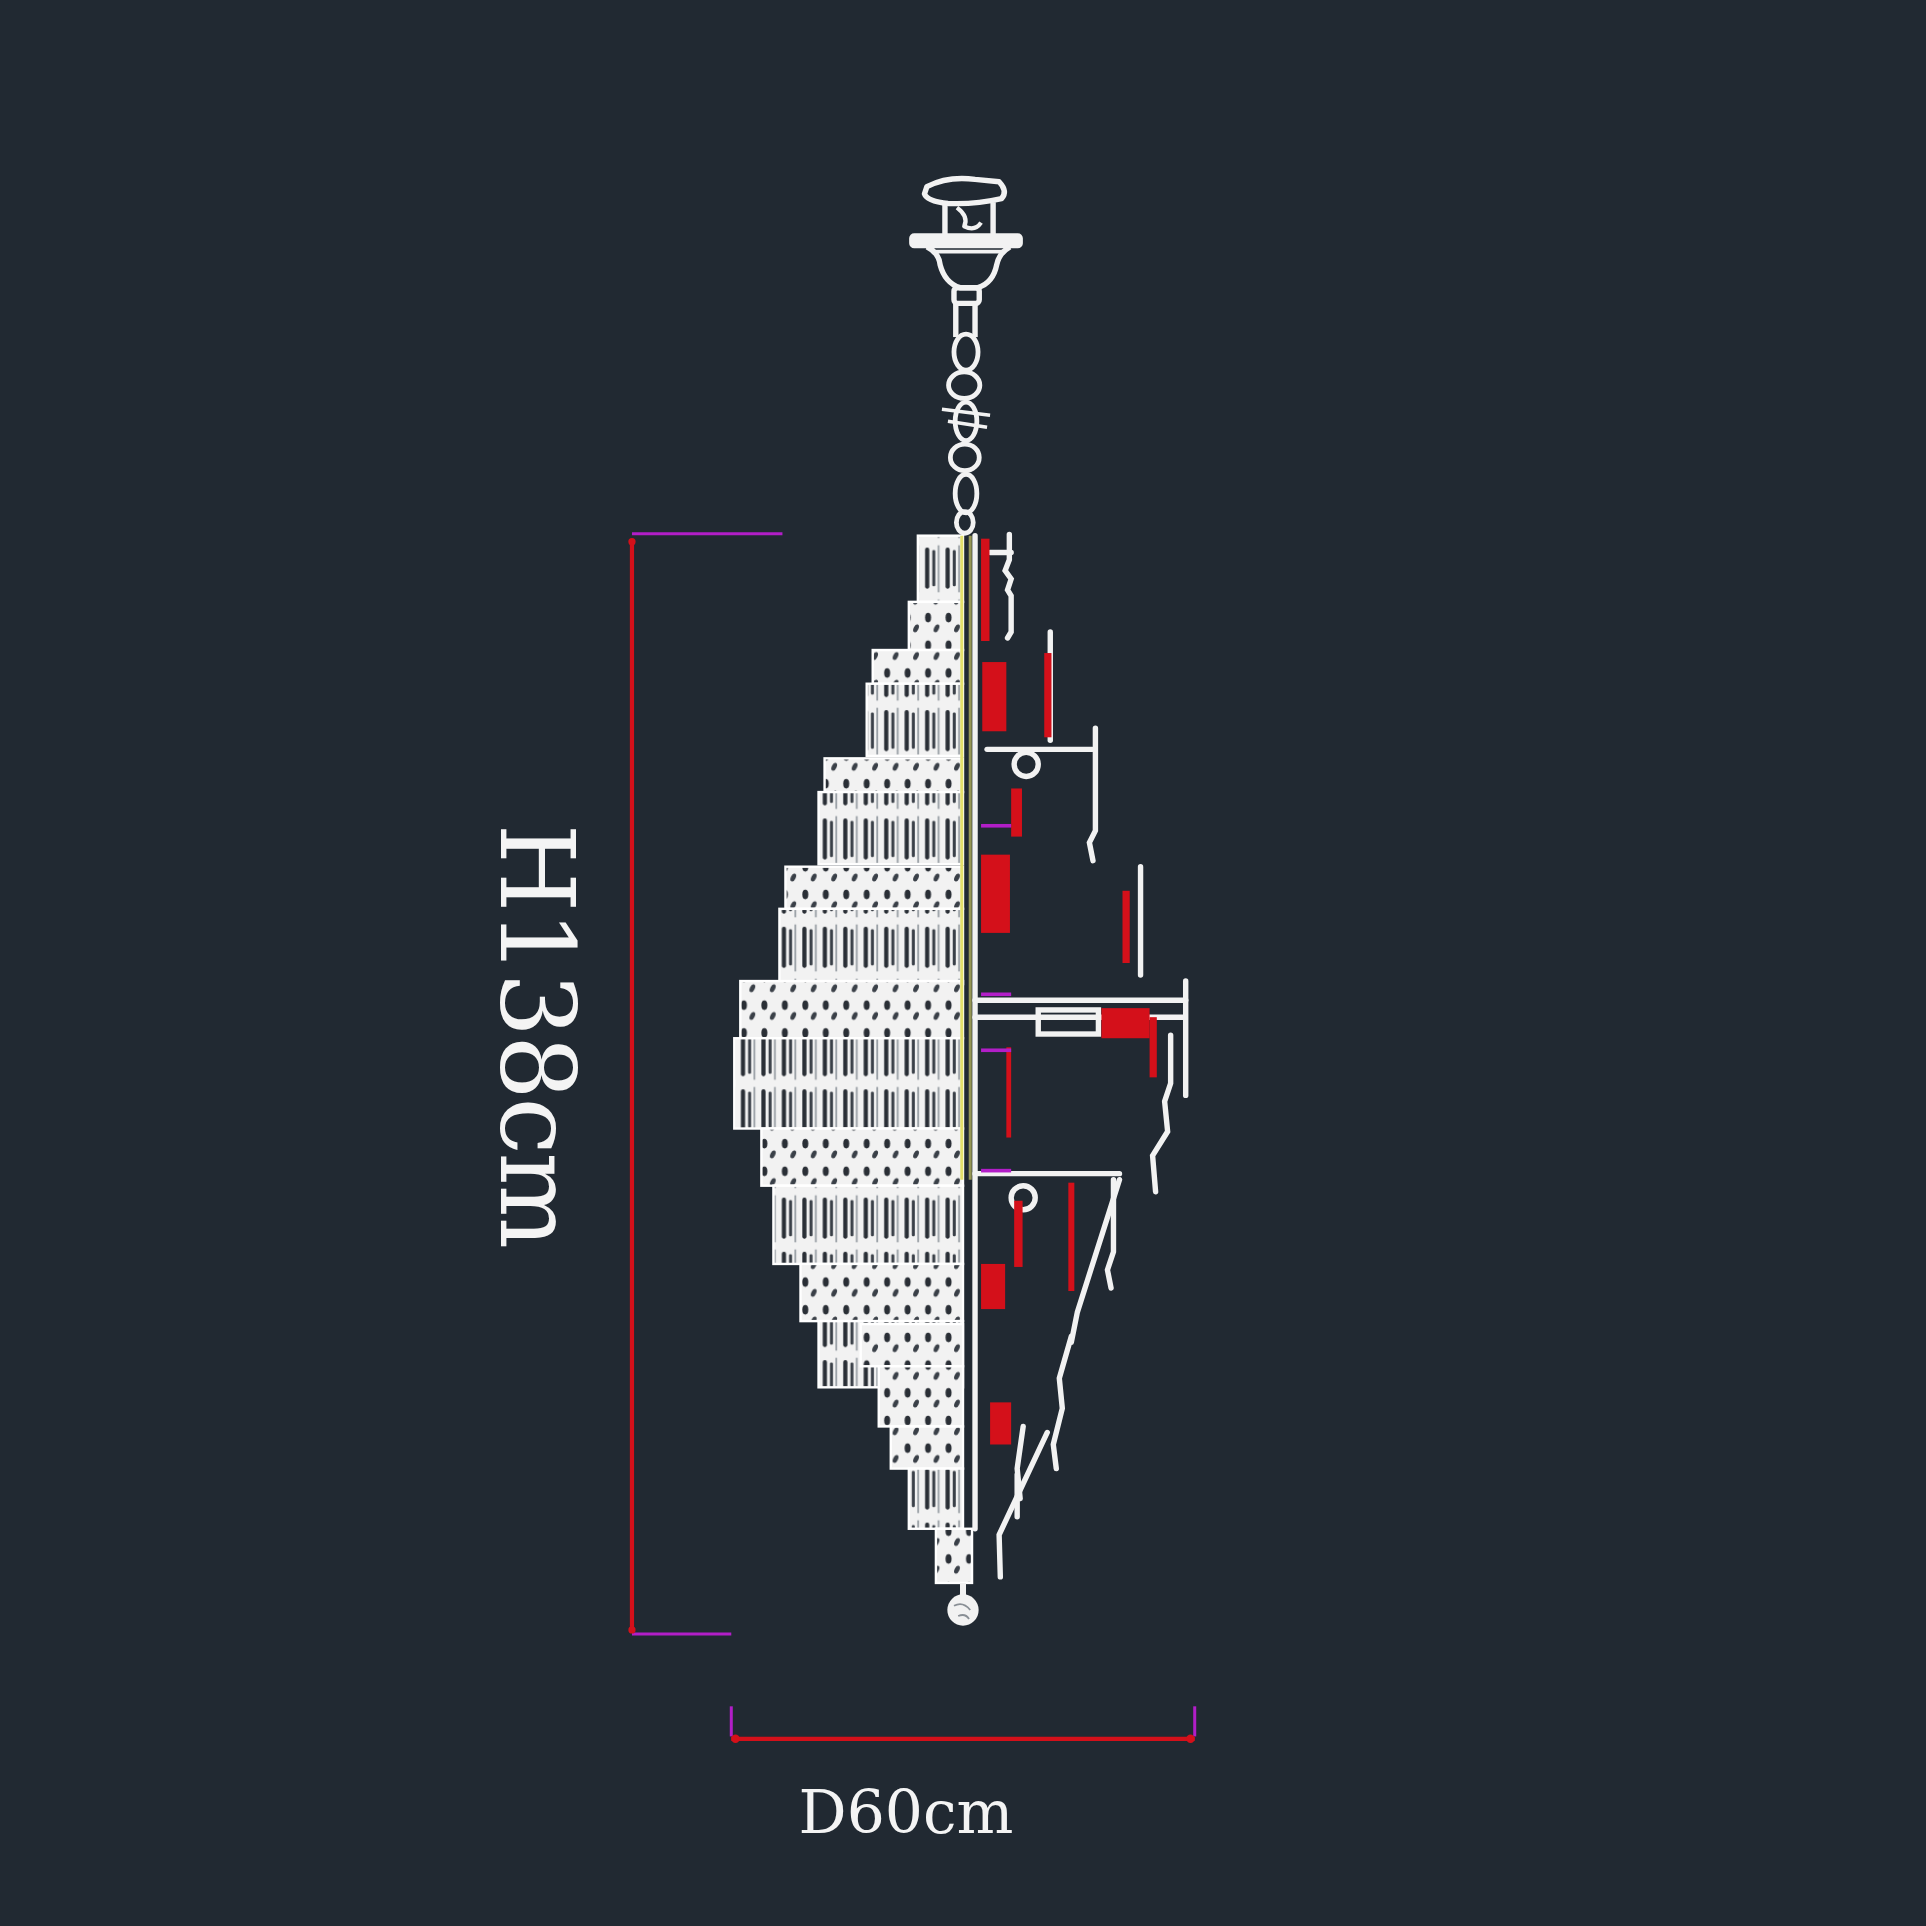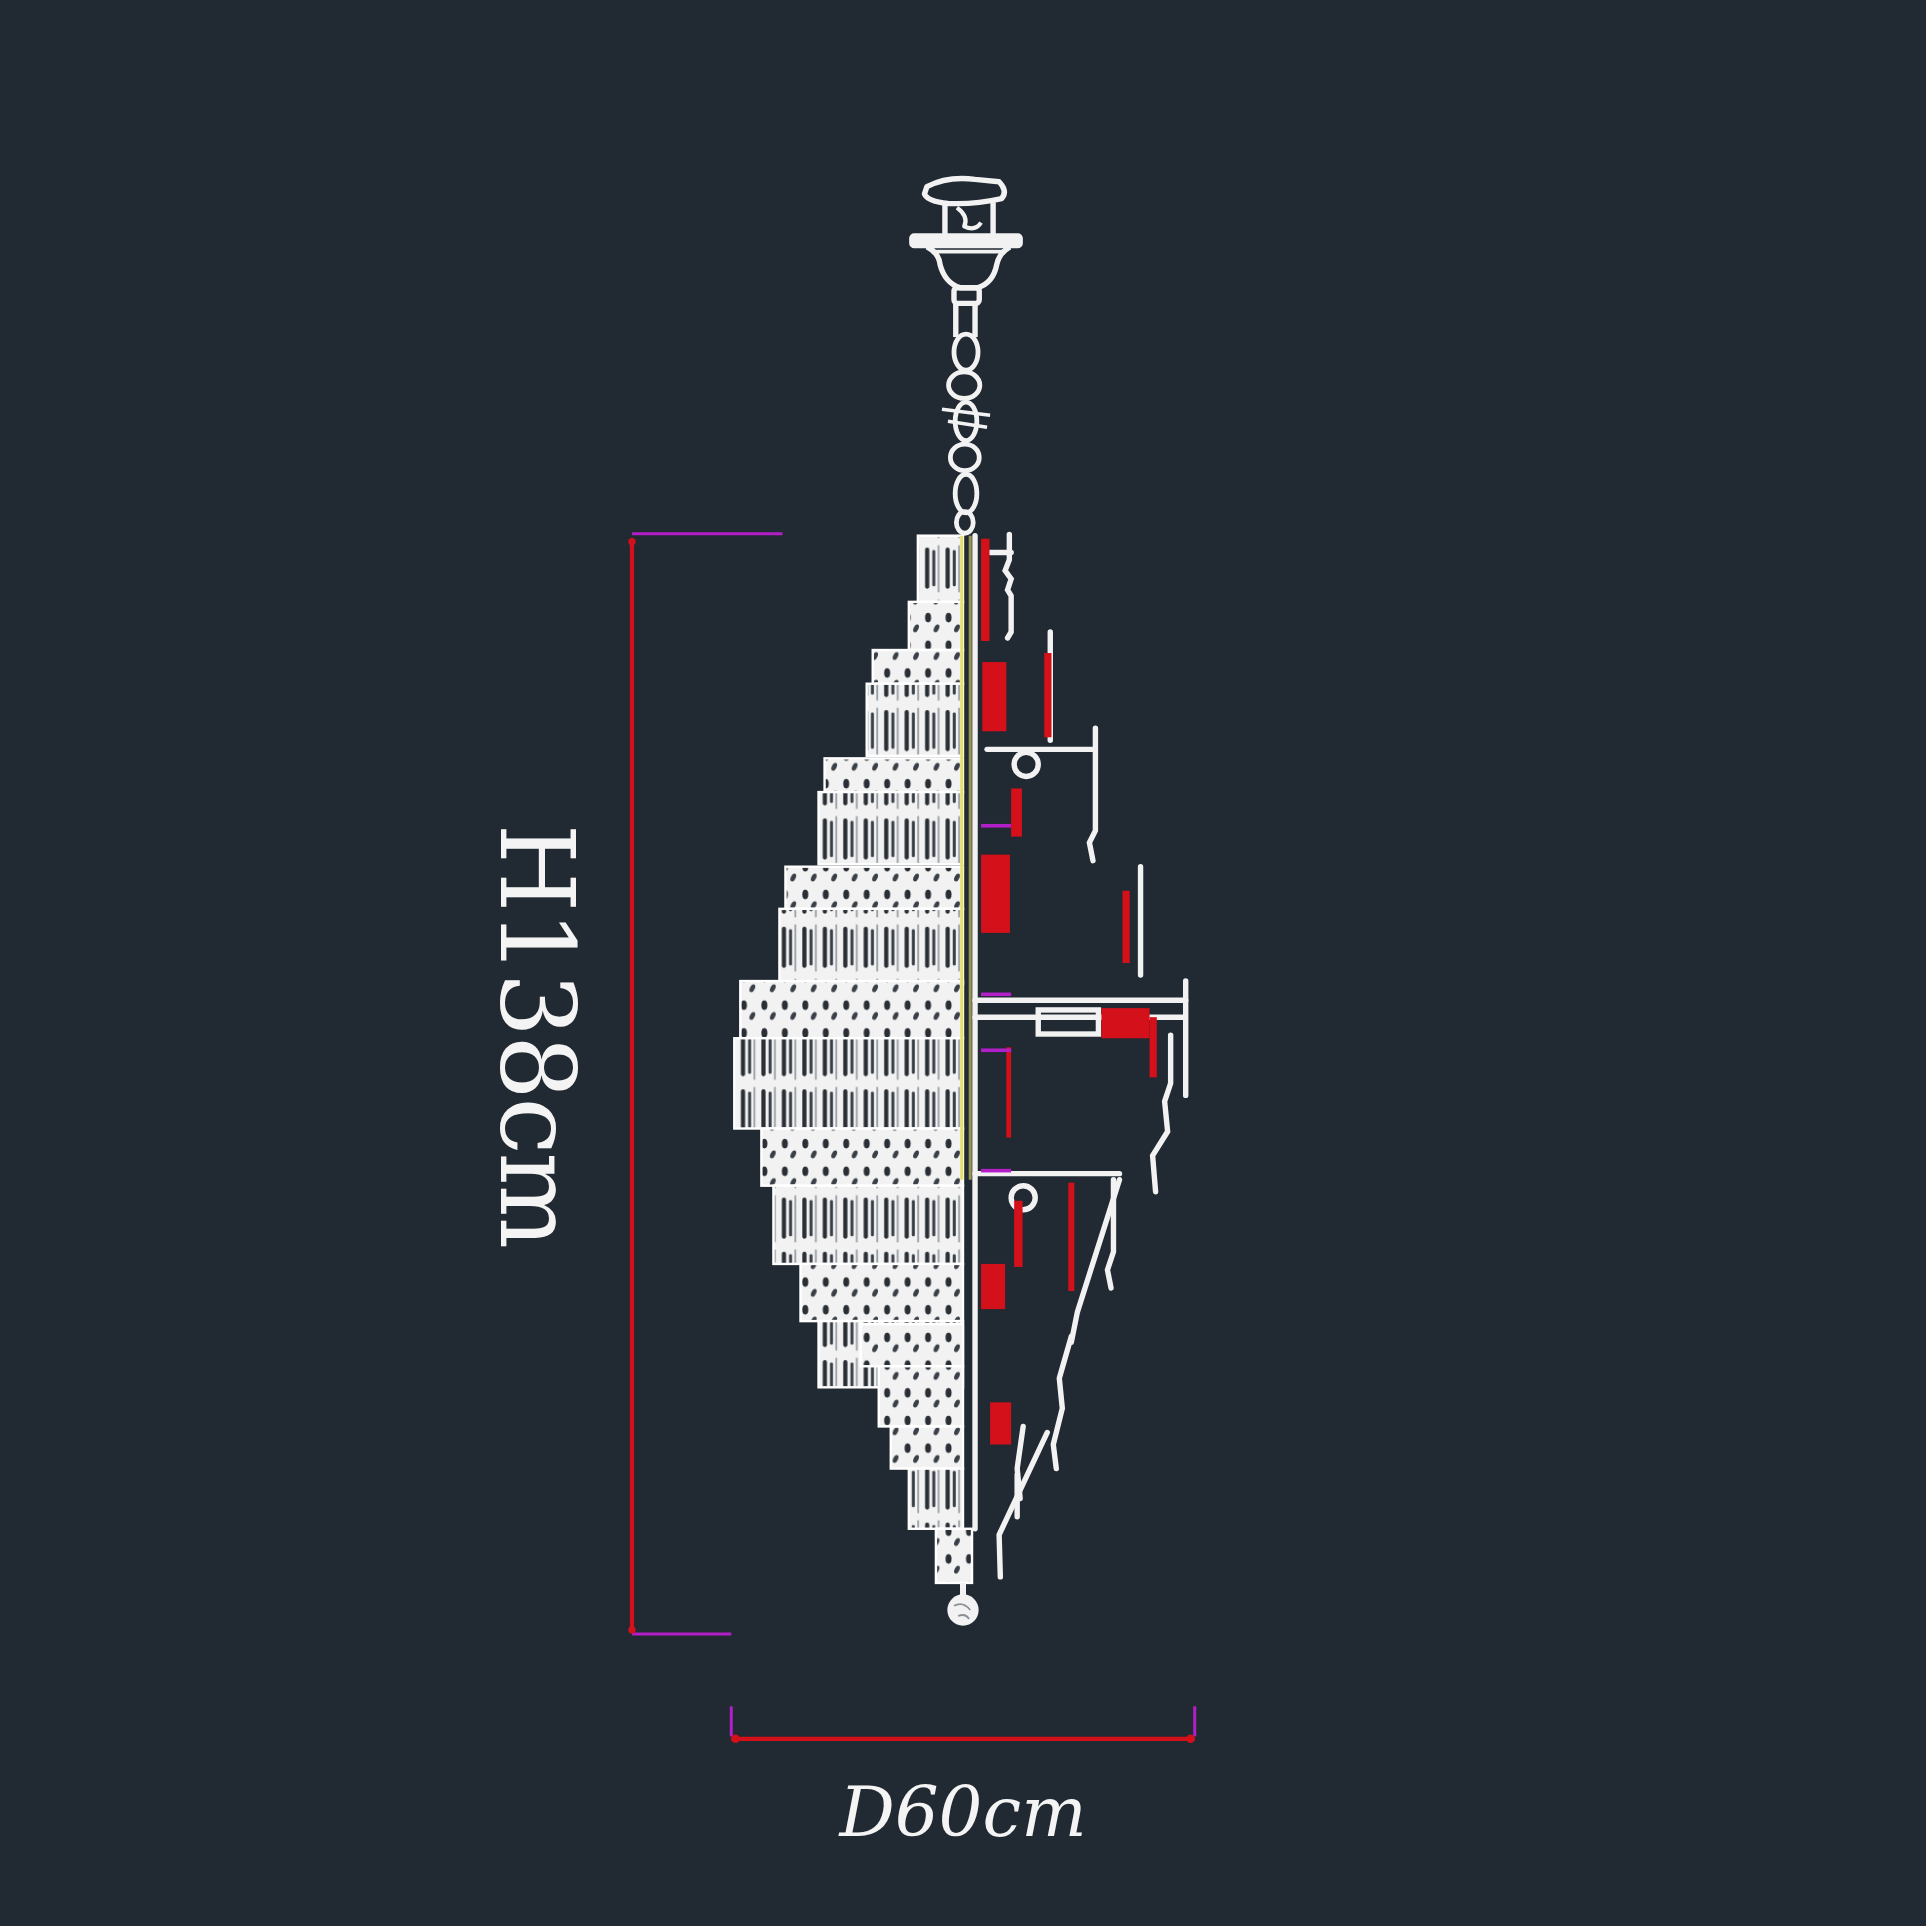--- a/index.html
+++ b/index.html
@@ -19,24 +19,23 @@
     white-space: nowrap;
     line-height: 1;
   }
   .label-height {
     left: 536px; top: 1035px;
     font-size: 102px;
     transform: translate(-50%, -50%) rotate(90deg);
     letter-spacing: -2.4px;
   }
   .label-diameter {
-    left: 963px; top: 1812px;
-    font-size: 69px;
+    left: 906px; top: 1812px;
+    font-size: 60px;
     transform: translate(-50%, -50%);
-    font-style: italic;
   }
 </style>
 </head>
 <body>
 
 <svg class="canvas" viewBox="0 0 3200 3200" xmlns="http://www.w3.org/2000/svg">
   <defs>
     <pattern id="crystals" width="34" height="90" patternUnits="userSpaceOnUse">
       <rect x="0" y="0" width="34" height="90" fill="#f2f2f2"></rect>
       <rect x="7" y="10" width="7" height="68" rx="3" fill="#2a2f36"></rect>

